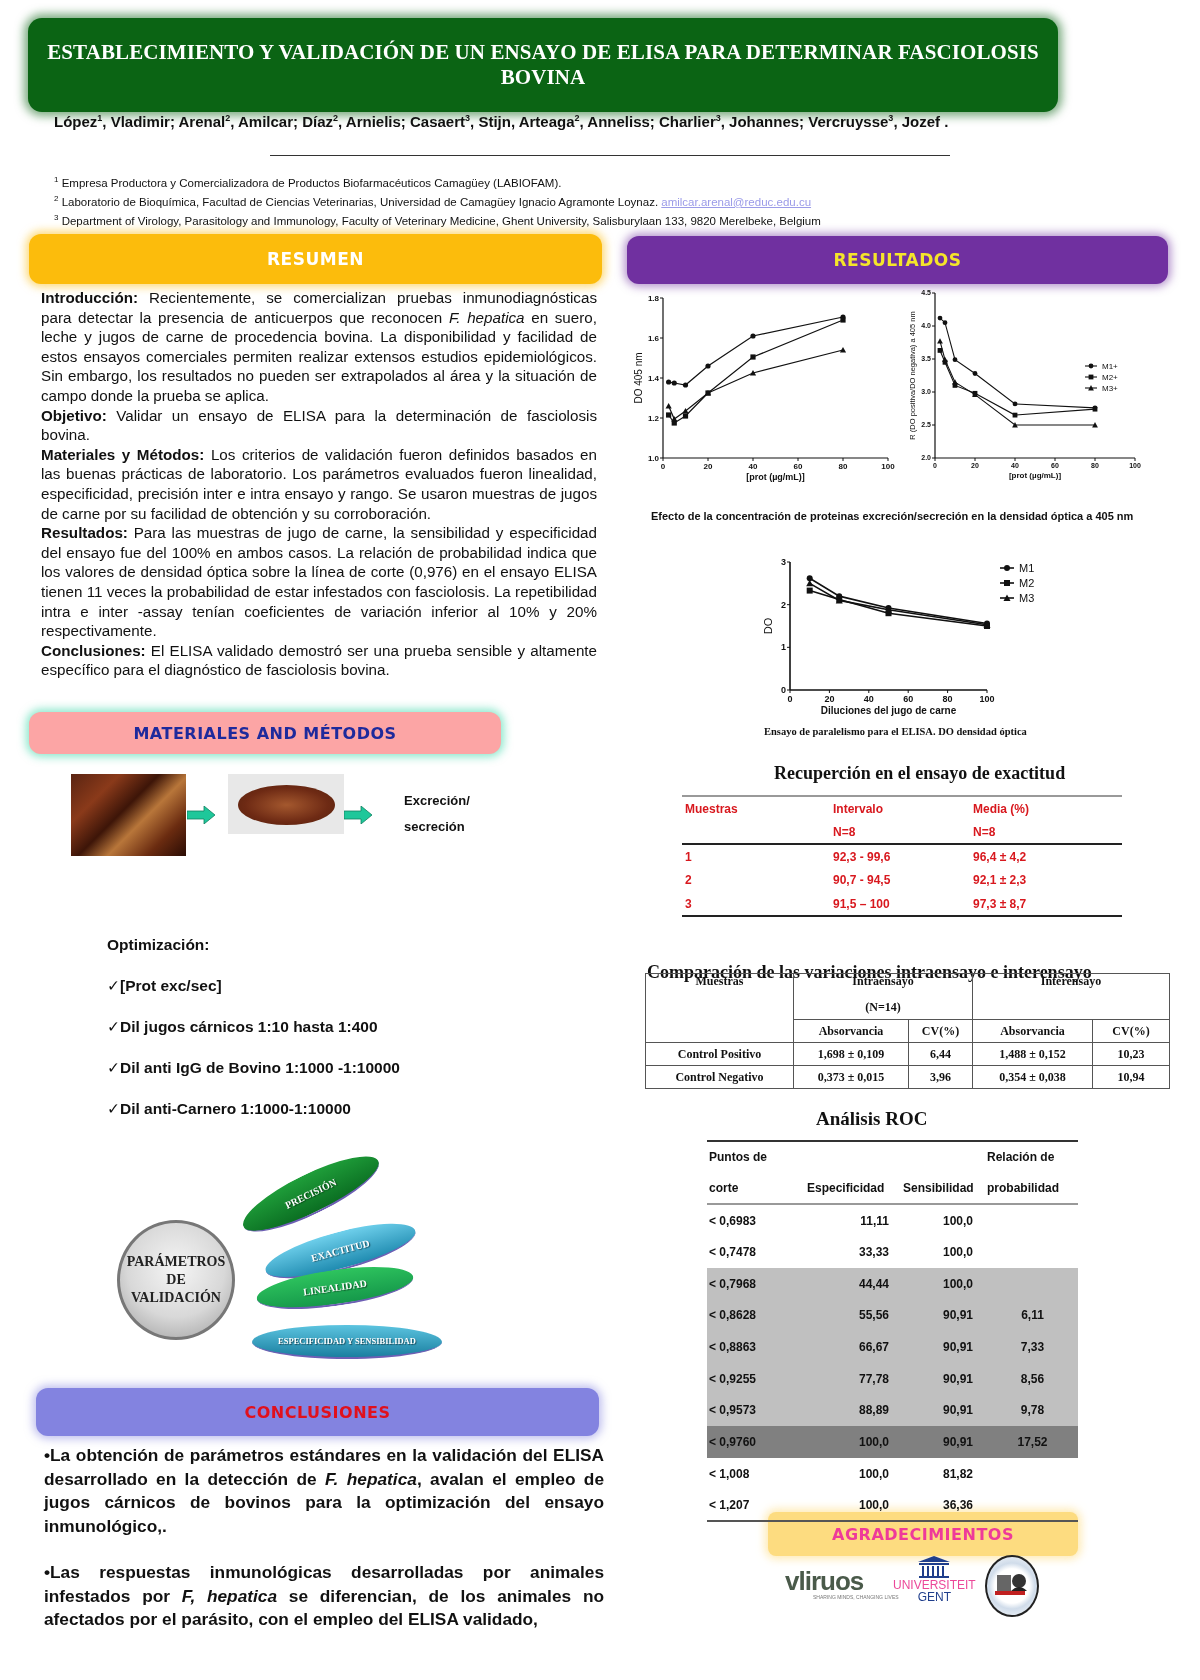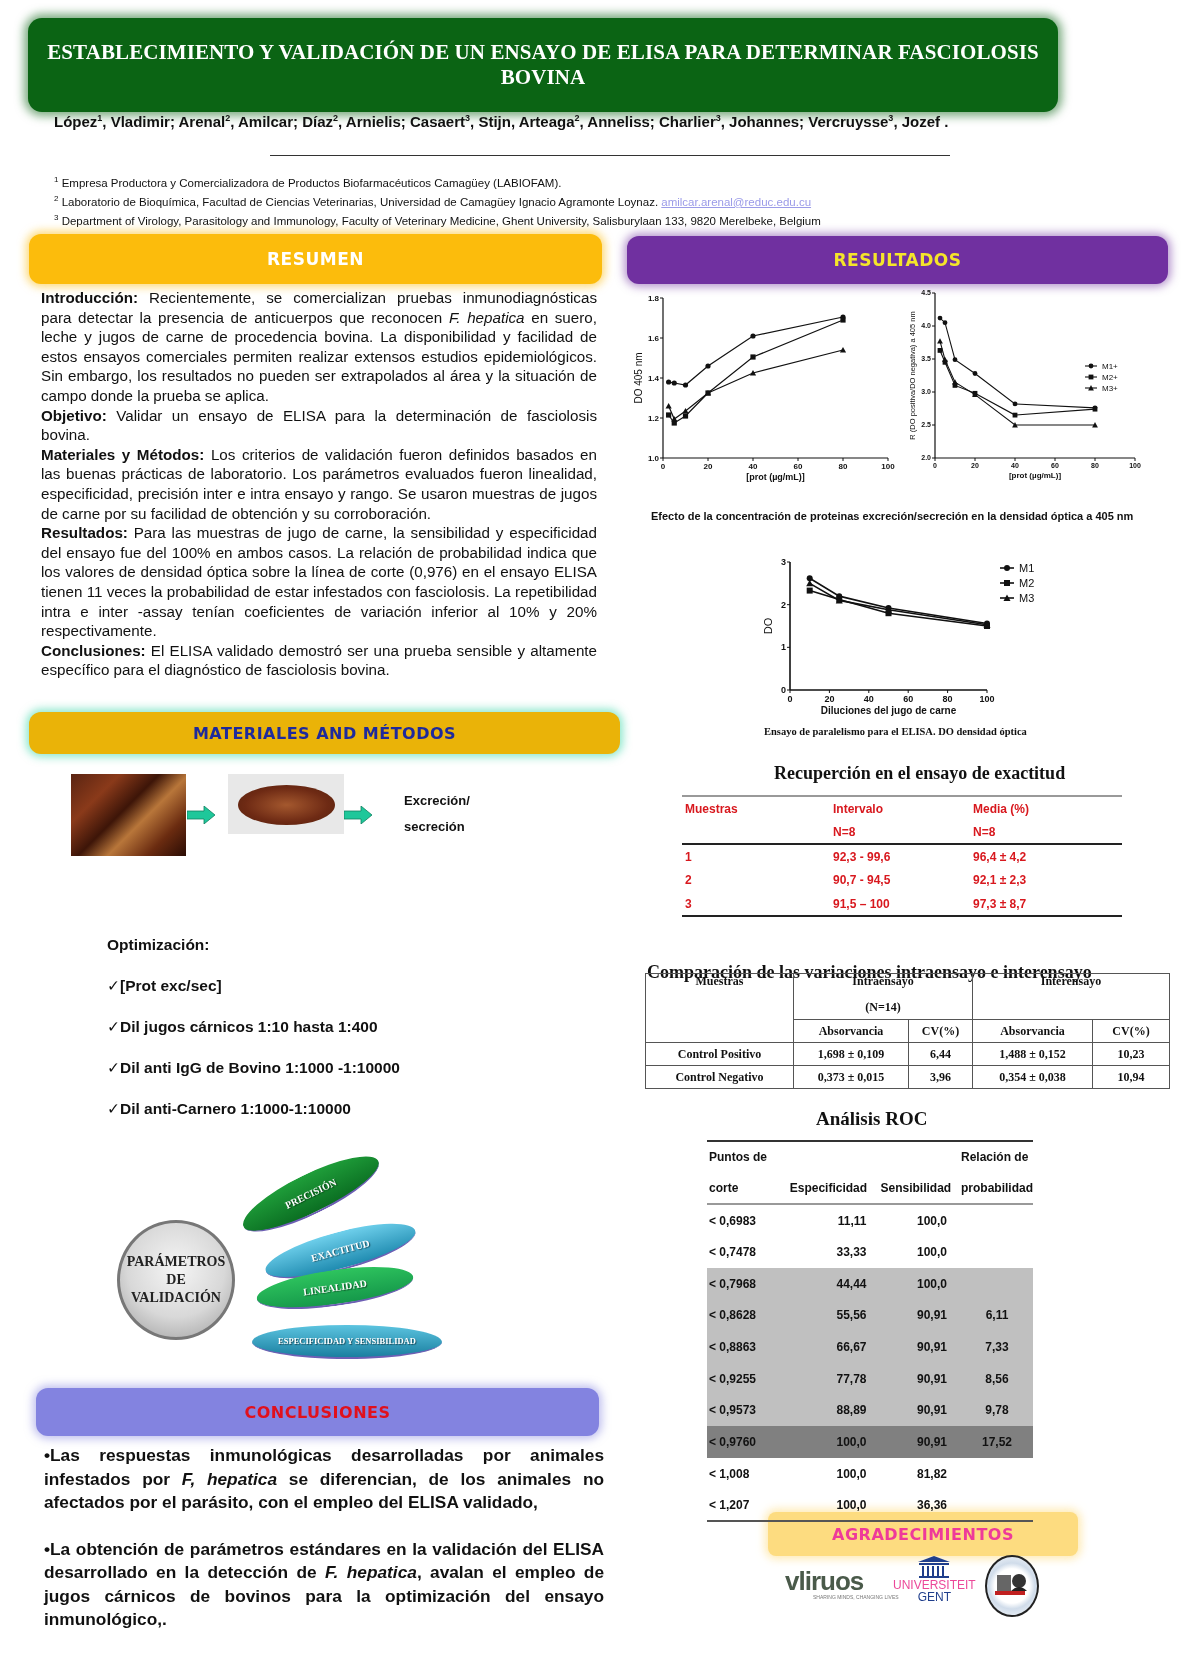--- a/index.html
+++ b/index.html
@@ -17,21 +17,21 @@
   #affils sup { font-size: 8px; }
   #affils a { color: #9b9be8; text-decoration: underline; }
 
   .section-header { border-radius: 12px; display: flex; align-items: center; justify-content: center; }
   .section-header span { font-family: "DejaVu Sans", sans-serif; font-weight: bold; font-size: 17px; letter-spacing: 0.5px; text-transform: uppercase; }
 
   #hdr-resumen { left: 29px; top: 234px; width: 573px; height: 50px; background: #fcbc0c; box-shadow: 0 0 8px 3px rgba(252,188,12,0.55); }
   #hdr-resumen span { color: #fff; }
   #hdr-resultados { left: 627px; top: 236px; width: 541px; height: 48px; background: #7030a0; box-shadow: 0 0 8px 3px rgba(112,48,160,0.5); }
   #hdr-resultados span { color: #f5e52a; }
-  #hdr-materiales { left: 29px; top: 712px; width: 591px; height: 42px; background: #eab308; box-shadow: 0 0 8px 3px rgba(30,210,156,0.5); }
+  #hdr-materiales { left: 29px; top: 712px; width: 472px; height: 42px; background: #fca5a5; box-shadow: 0 0 8px 3px rgba(30,210,156,0.5); }
   #hdr-materiales span { color: #1e2a9c; font-size: 16px; }
   #hdr-conclusiones { left: 36px; top: 1388px; width: 563px; height: 48px; background: #8383e0; box-shadow: 0 0 8px 3px rgba(131,131,224,0.5); }
   #hdr-conclusiones span { color: #e0101c; font-size: 16px; }
   #hdr-agradecimientos { left: 768px; top: 1512px; width: 310px; height: 44px; background: #fddc80; box-shadow: 0 0 8px 3px rgba(253,220,128,0.6); border-radius: 8px; }
   #hdr-agradecimientos span { color: #ee3a9a; font-size: 16px; }
 
   #resumen-body { left: 41px; top: 288px; width: 556px; font-size: 15.2px; line-height: 19.6px; text-align: justify; }
   #resumen-body p b { font-weight: bold; }
 
   
@@ -62,21 +62,21 @@
   #tbl-recup td { height: 24px; padding-left: 3px; }
   #tbl-recup tr.top td { border-top: 2px solid #999; }
   #tbl-recup tr.sep td { border-bottom: 2px solid #222; }
   #tbl-recup tr.last td { border-bottom: 2px solid #222; }
 
   #tbl-var { left: 645px; top: 973px; width: 525px; border-collapse: collapse; font-family: "Liberation Serif", serif; font-size: 12px; font-weight: bold; text-align: center; }
   #tbl-var td { border: 1px solid #555; height: 23px; }
   #tbl-var td.noborder-b { border-bottom: none; }
   #tbl-var td.noborder-t { border-top: none; }
 
-  #tbl-roc { left: 707px; top: 1140px; width: 326px; border-collapse: collapse; font-size: 12px; font-weight: bold; }
+  #tbl-roc { left: 707px; top: 1140px; width: 371px; border-collapse: collapse; font-size: 12px; font-weight: bold; }
   #tbl-roc td { height: 31.7px; padding-left: 2px; }
   #tbl-roc tr.hdr-top td { border-top: 2px solid #333; }
   #tbl-roc tr.hdr-bot td { border-bottom: 2px solid #999; }
   #tbl-roc tr.light td { background: #c0c0c0; }
   #tbl-roc tr.dark td { background: #808080; }
   #tbl-roc tr.last td { border-bottom: 2px solid #555; }
   #tbl-roc td.r { text-align: right; padding-right: 12px; }
   #tbl-roc td.c { text-align: center; }
 
   
@@ -155,22 +155,22 @@
   <span>EXACTITUD</span>
   </div>
 <div class="abs oval" style="left:256px;top:1270px;width:158px;height:36px;transform:rotate(-8deg);background:linear-gradient(180deg,#2ec45e,#15984a);font-size:10px;">
   <span>LINEALIDAD</span>
   </div>
 <div class="abs oval" style="left:252px;top:1325px;width:190px;height:34px;background:linear-gradient(180deg,#5cc4e0,#1a7fa0);font-size:8.5px;">
   <span>ESPECIFICIDAD Y SENSIBILIDAD</span>
   </div>
 
 <div id="conc-body" class="abs">
+  <p><span>•La obtención de parámetros estándares en la validación del ELISA desarrollado en la detección de </span><i>F. hepatica</i><span>, avalan el empleo de jugos cárnicos de bovinos para la optimización del ensayo inmunológico,.</span></p>
   <p><span>•Las respuestas inmunológicas desarrolladas por animales infestados por </span><i>F, hepatica</i><span> se diferencian, de los animales no afectados por el parásito, con el empleo del ELISA validado,</span></p>
-  <p><span>•La obtención de parámetros estándares en la validación del ELISA desarrollado en la detección de </span><i>F. hepatica</i><span>, avalan el empleo de jugos cárnicos de bovinos para la optimización del ensayo inmunológico,.</span></p>
 </div>
 
 <svg id="chart1" class="abs" style="left:630px;top:288px;" width="280" height="215">
     <line x1="33" y1="10" x2="33" y2="170" stroke="#111" stroke-width="1.2"></line>
     <line x1="33" y1="170" x2="258" y2="170" stroke="#111" stroke-width="1.2"></line>
     <line x1="33" y1="170" x2="33" y2="173" stroke="#111" stroke-width="1"></line>
     <text x="33" y="181" font-size="8" font-weight="bold" text-anchor="middle" fill="#111">0</text>
     <line x1="78" y1="170" x2="78" y2="173" stroke="#111" stroke-width="1"></line>
     <text x="78" y="181" font-size="8" font-weight="bold" text-anchor="middle" fill="#111">20</text>
     <line x1="123" y1="170" x2="123" y2="173" stroke="#111" stroke-width="1"></line>

